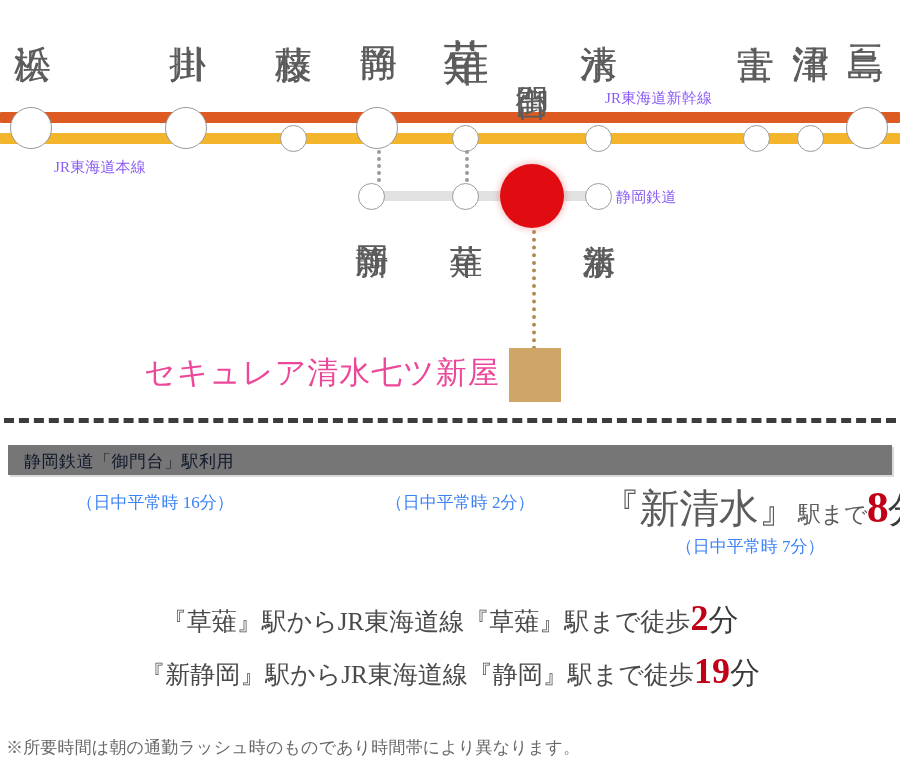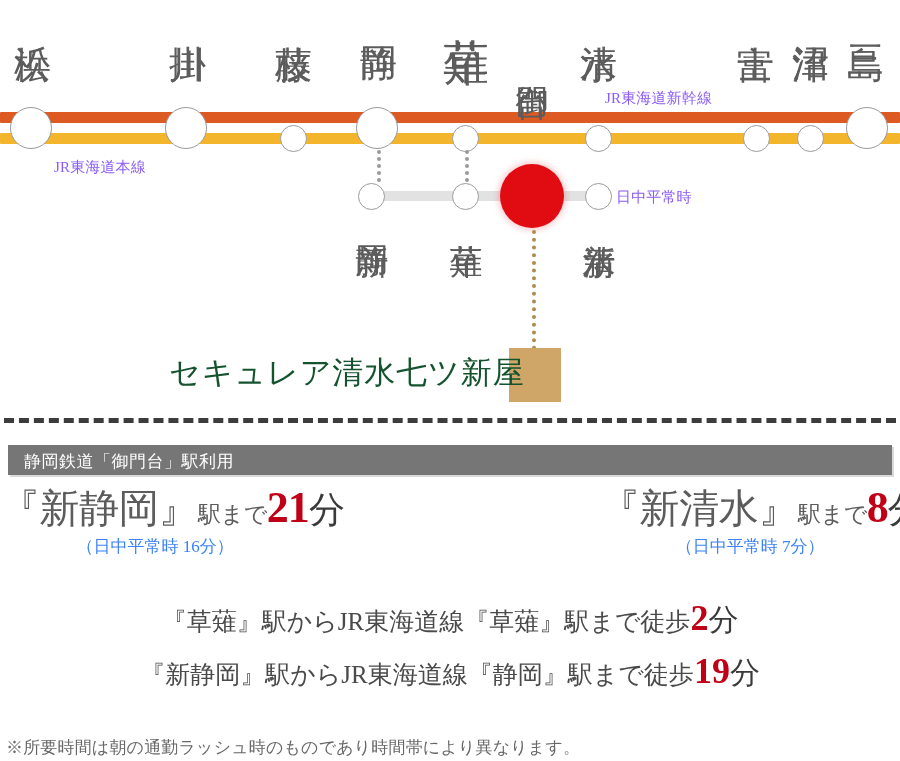--- a/index.html
+++ b/index.html
@@ -100,23 +100,23 @@
 
   
   .prop-square {
     position: absolute;
     left: 509px; top: 348px;
     width: 52px; height: 54px;
     background: #cfa668;
   }
   .prop-name {
     position: absolute;
-    left: 169px; top: 352px;
+    left: 144px; top: 352px;
     font-size: 31px;
-    color: #14532d;
+    color: #ec4899;
     letter-spacing: 0.03em;
     white-space: nowrap;
   }
 
   
   #divider {
     position: absolute;
     left: 4px; top: 418px;
     width: 892px; height: 0;
     border-top: 5px dashed #3c3c3c;
@@ -126,21 +126,21 @@
   #header-bar {
     position: absolute;
     left: 8px; top: 445px;
     width: 884px; height: 30px;
     background: #767676;
     box-shadow: 2px 2px 0 0 #dadada;
   }
   #header-bar .bar-text {
     position: absolute;
     left: 16px; top: 5px;
-    color: #ffffff;
+    color: #0f172a;
     font-size: 17px;
     letter-spacing: 0.03em;
     white-space: nowrap;
   }
 
   
   #time-row {
     position: absolute;
     left: 0; top: 486px;
     width: 900px; height: 80px;
@@ -209,21 +209,21 @@
 
 <div id="route-map">
 
   <div class="rail-line rail-shinkansen"></div>
   <div class="rail-line rail-tokaido"></div>
   <div class="rail-line rail-shizutetsu"></div>
 
   <div class="legend-text" style="left:605px; top:89px;">JR東海道新幹線</div>
   <div class="legend-text" style="left:54px; top:158px;">JR東海道本線</div>
   <div class="stn legend-mark" style="left:588px; top:184px;"></div>
-  <div class="legend-text" style="left:616px; top:188px;">日中平常時</div>
+  <div class="legend-text" style="left:616px; top:188px;">静岡鉄道</div>
 
   <div class="stn big" style="left:10px;  top:107px;"></div>
   <div class="stn big" style="left:165px; top:107px;"></div>
   <div class="stn small" style="left:280px; top:125px;"></div>
   <div class="stn big" style="left:356px; top:107px;"></div>
   <div class="stn small" style="left:452px; top:125px;"></div>
   <div class="stn small" style="left:585px; top:125px;"></div>
   <div class="stn small" style="left:743px; top:125px;"></div>
   <div class="stn small" style="left:797px; top:125px;"></div>
   <div class="stn big" style="left:846px; top:107px;"></div>
@@ -259,27 +259,25 @@
 
 <div id="divider"></div>
 
 <div id="header-bar">
   <div class="bar-text">静岡鉄道「御門台」駅利用</div>
 </div>
 
 <div id="time-row">
 
   <div class="time-cell" style="left:0px; width:310px;">
-    <div class="time-main">
-      <span class="time-station">『新静岡』</span><span class="time-made">駅まで</span><span class="time-num">21</span><span class="time-unit">分</span>
-    </div>
     <div class="time-sub">（日中平常時 16分）</div>
   </div>
 
   <div class="time-cell" style="left:320px; width:280px;">
+    <div class="time-sub">（日中平常時 2分）</div>
   </div>
 
   <div class="time-cell" style="left:600px; width:300px;">
     <div class="time-main">
       <span class="time-station">『新清水』</span><span class="time-made">駅まで</span><span class="time-num">8</span><span class="time-unit">分</span>
     </div>
     <div class="time-sub">（日中平常時 7分）</div>
   </div>
 </div>
 

